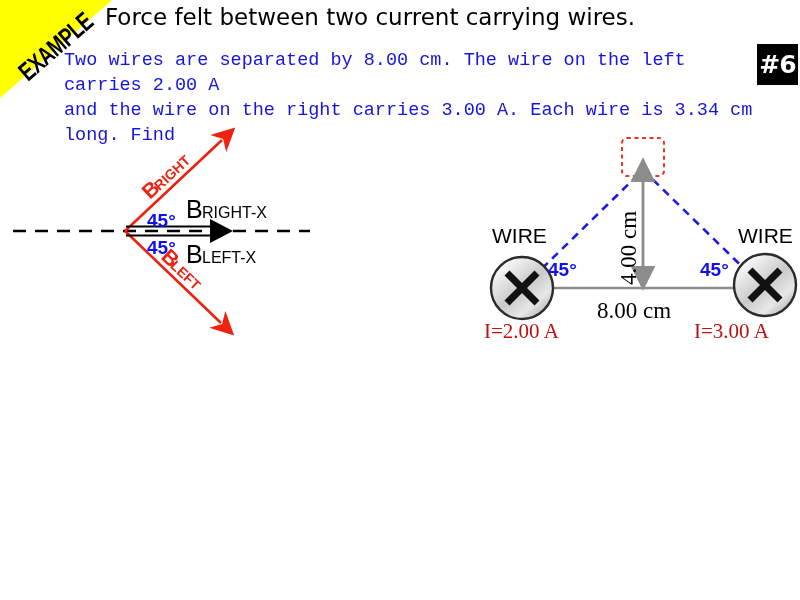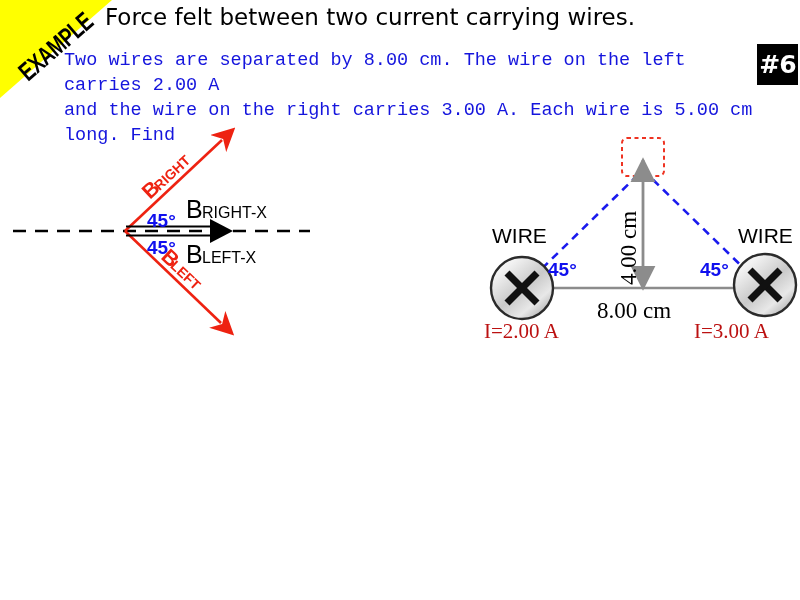--- a/index.html
+++ b/index.html
@@ -134,21 +134,21 @@
 
 <div id="example-ribbon">
   <div class="tri"></div>
   <div class="ribbon-text">EXAMPLE</div>
 </div>
 
 <div id="page-title">Force felt between two current carrying wires.</div>
 
 <div id="problem-statement">
   <div>Two wires are separated by 8.00 cm. The wire on the left carries 2.00 A</div>
-  <div>and the wire on the right carries 3.00 A. Each wire is 5.00 cm long. Find</div>
+  <div>and the wire on the right carries 3.00 A. Each wire is 3.34 cm long. Find</div>
 </div>
 
 <div id="problem-number-badge">#6</div>
 
 <svg id="vector-diagram" width="800" height="600">
   <defs>
     <marker id="arrowRed" markerWidth="9" markerHeight="9" refX="2" refY="4.5" orient="auto">
       <path d="M0,0 L9,4.5 L0,9 L2.6,4.5 z" fill="#ee2211"></path>
     </marker>
     <marker id="arrowBlackOutline" markerWidth="11" markerHeight="11" refX="1" refY="5.5" orient="auto">

